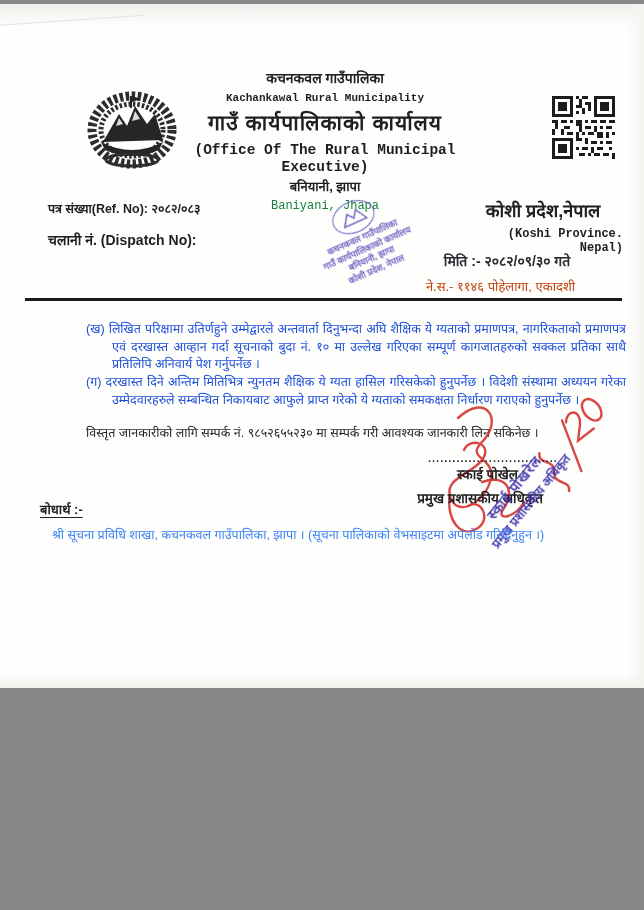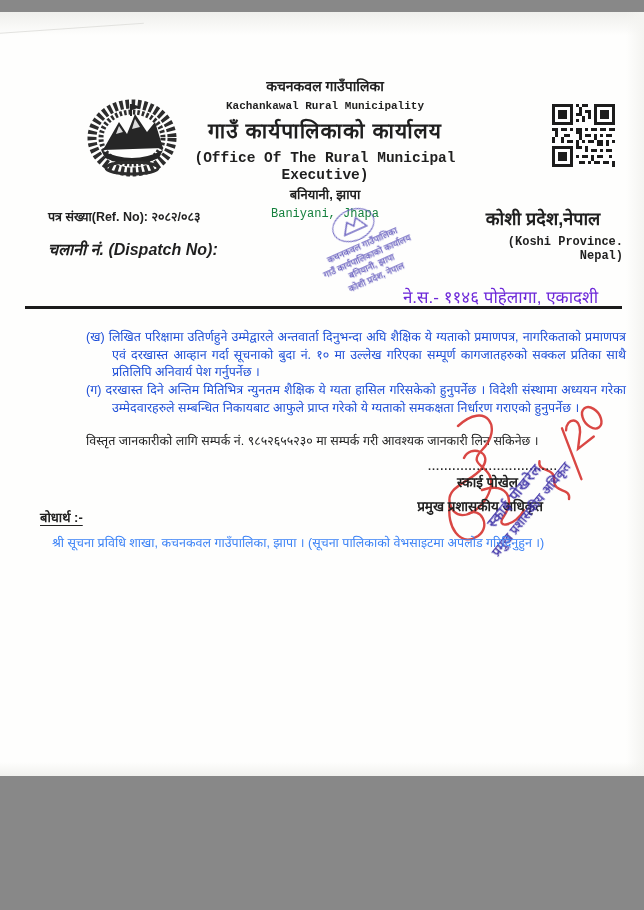--- a/index.html
+++ b/index.html
@@ -1,17 +1,17 @@
 <!DOCTYPE html>
 <html><head>
 <meta charset="utf-8">
 <style>
   html,body{margin:0;padding:0;background:#888;}
   .page{
-    position:relative;width:644px;height:764px;margin:12px auto;
+    position:relative;width:644px;height:684px;margin:4px auto;
     background:#fefefd;overflow:hidden;
     font-family:"Liberation Sans","DejaVu Sans",sans-serif;color:#1f1f1f;
   }
   
   .scan-top{position:absolute;left:0;top:0;width:100%;height:26px;
     background:linear-gradient(180deg,#efefec 0%,rgba(255,255,255,0) 90%);}
   .scan-right{position:absolute;right:0;top:0;width:18px;height:100%;
     background:linear-gradient(270deg,#f4f4f1 0%,rgba(255,255,255,0) 100%);}
   .scan-bottom{position:absolute;left:0;bottom:0;width:100%;height:14px;
     background:linear-gradient(0deg,#f1f1ee 0%,rgba(255,255,255,0) 100%);}
@@ -25,25 +25,25 @@
   .head-col{left:150px;top:66px;width:350px;text-align:center;line-height:1.15;}
   .h-np1{font-size:14px;font-weight:bold;}
   .h-en1{font-size:11px;font-weight:bold;margin-top:6px;}
   .h-np2{font-size:21px;font-weight:bold;margin-top:6px;letter-spacing:1px;}
   .h-en2{font-size:14.5px;font-weight:bold;margin-top:7px;}
   .h-np3{font-size:13px;font-weight:bold;margin-top:5px;}
   .h-en3{font-size:12px;margin-top:5px;color:#15803d;}
 
   
   .m-left1{left:48px;top:196px;font-size:12.5px;font-weight:bold;}
-  .m-left2{left:48px;top:226px;font-size:16px;font-weight:bold;font-style:italic;}
+  .m-left2{left:48px;top:226px;font-size:14px;font-weight:bold;}
   .m-right1{left:463px;top:194px;width:160px;text-align:center;font-size:18px;font-weight:bold;}
   .m-right2{left:463px;top:223px;width:160px;text-align:right;font-size:12px;font-weight:bold;}
   .m-date{left:408px;top:247px;width:198px;text-align:center;font-size:14px;font-weight:bold;color:#2a2a33;}
-  .m-ns{left:388px;top:273px;width:225px;text-align:center;font-size:17px;color:#6d28d9;}
+  .m-ns{left:388px;top:273px;width:225px;text-align:center;font-size:13px;color:#c2410c;}
 
   .rule{left:25px;top:294px;width:597px;height:3px;background:#1b1b1b;}
 
   
   .para{left:86px;width:514px;font-size:12.5px;line-height:17.6px;text-align:justify;color:#1d4ed8;}
   .hang{padding-left:26px;text-indent:-26px;}
   .p1{top:317px;} .p2{top:370px;}
   .contact{left:86px;top:420px;width:514px;font-size:12.5px;color:#222;}
 
   
@@ -169,20 +169,21 @@
         <rect x="14" y="19" width="2" height="1"></rect>
       <rect x="17" y="19" width="2" height="1"></rect>
         <rect x="20" y="19" width="1" height="2"></rect>
     </g>
   </svg>
 
   <div class="abs m-left1 dev">पत्र संख्या(Ref. No): २०८२/०८३</div>
   <div class="abs m-left2 dev">चलानी नं. (Dispatch No):</div>
   <div class="abs m-right1 dev">कोशी प्रदेश,नेपाल</div>
   <div class="abs m-right2 srf">(Koshi Province. Nepal)</div>
+  <div class="abs m-date dev">मिति :- २०८२/०९/३० गते</div>
   <div class="abs m-ns dev">ने.स.- ११४६ पोहेलागा, एकादशी</div>
 
   <div class="abs stamp-c">
     <div class="emb">
       <svg width="30" height="20" viewBox="0 0 30 20">
           <path d="M3 16 L10 5 L15 11 L20 4 L27 16 Z" fill="none" stroke="#5d54ba" stroke-width="1.4"></path>
         </svg>
     </div>
     <div class="ln">कचनकवल गाउँपालिका</div>
     <div class="ln">गाउँ कार्यपालिकाको कार्यालय</div>

